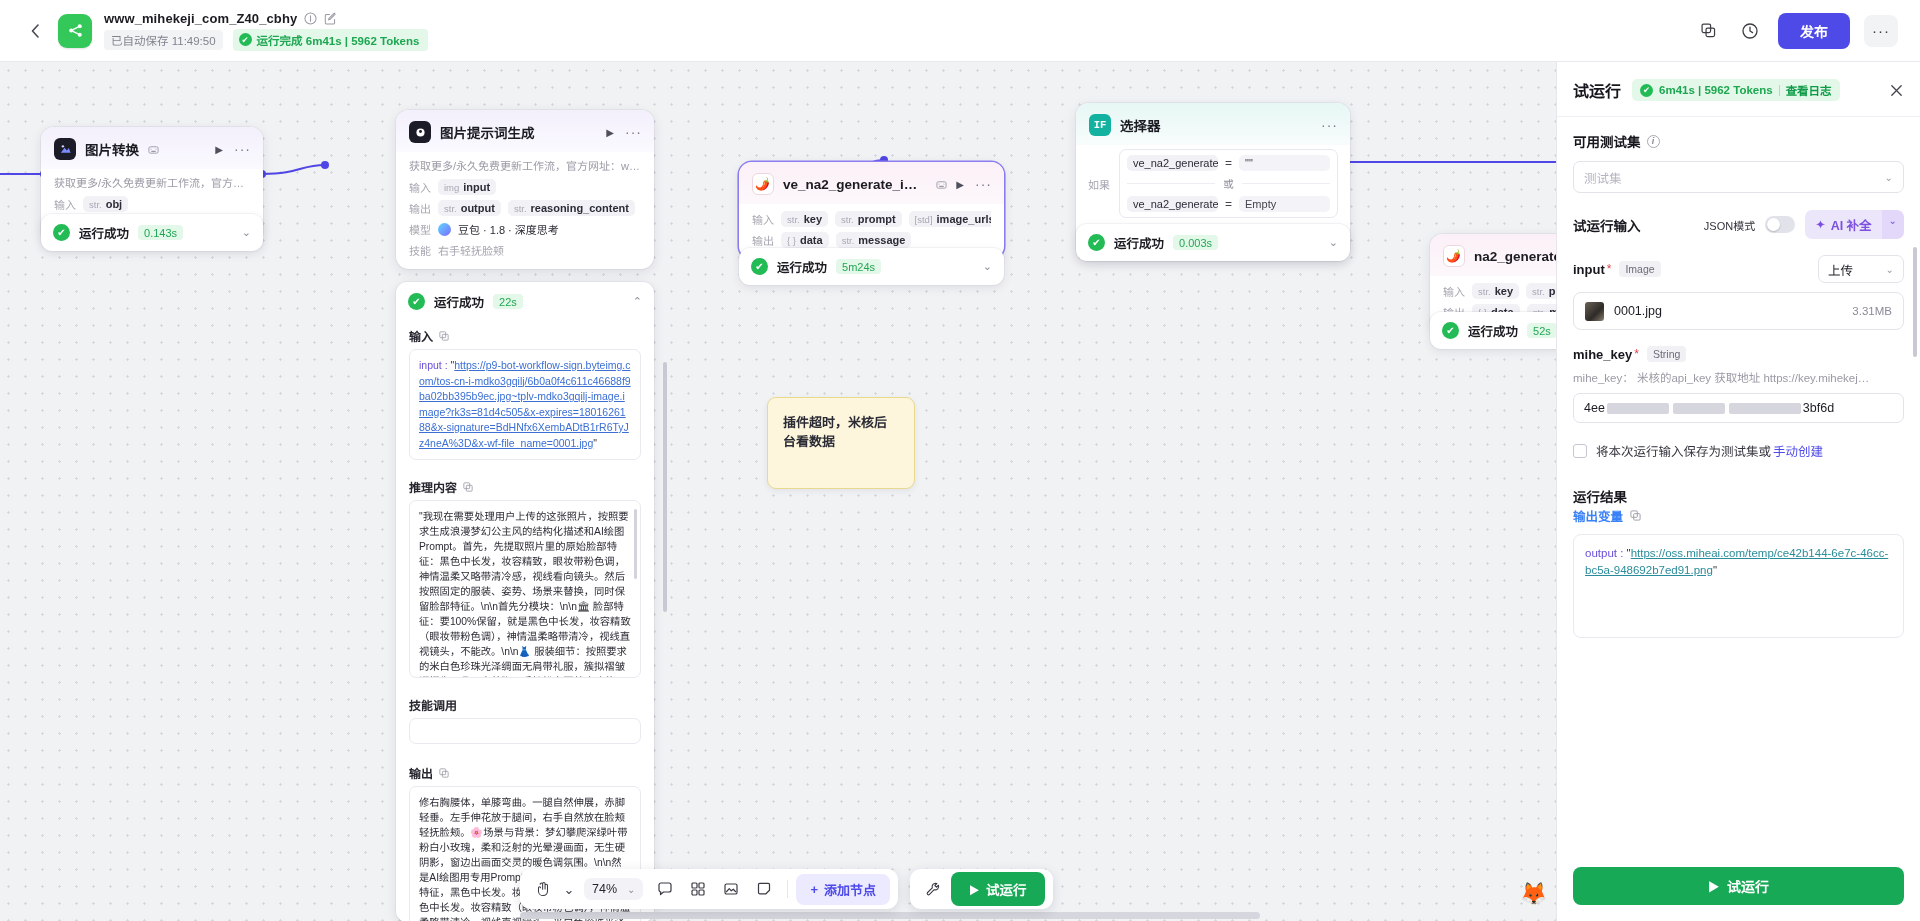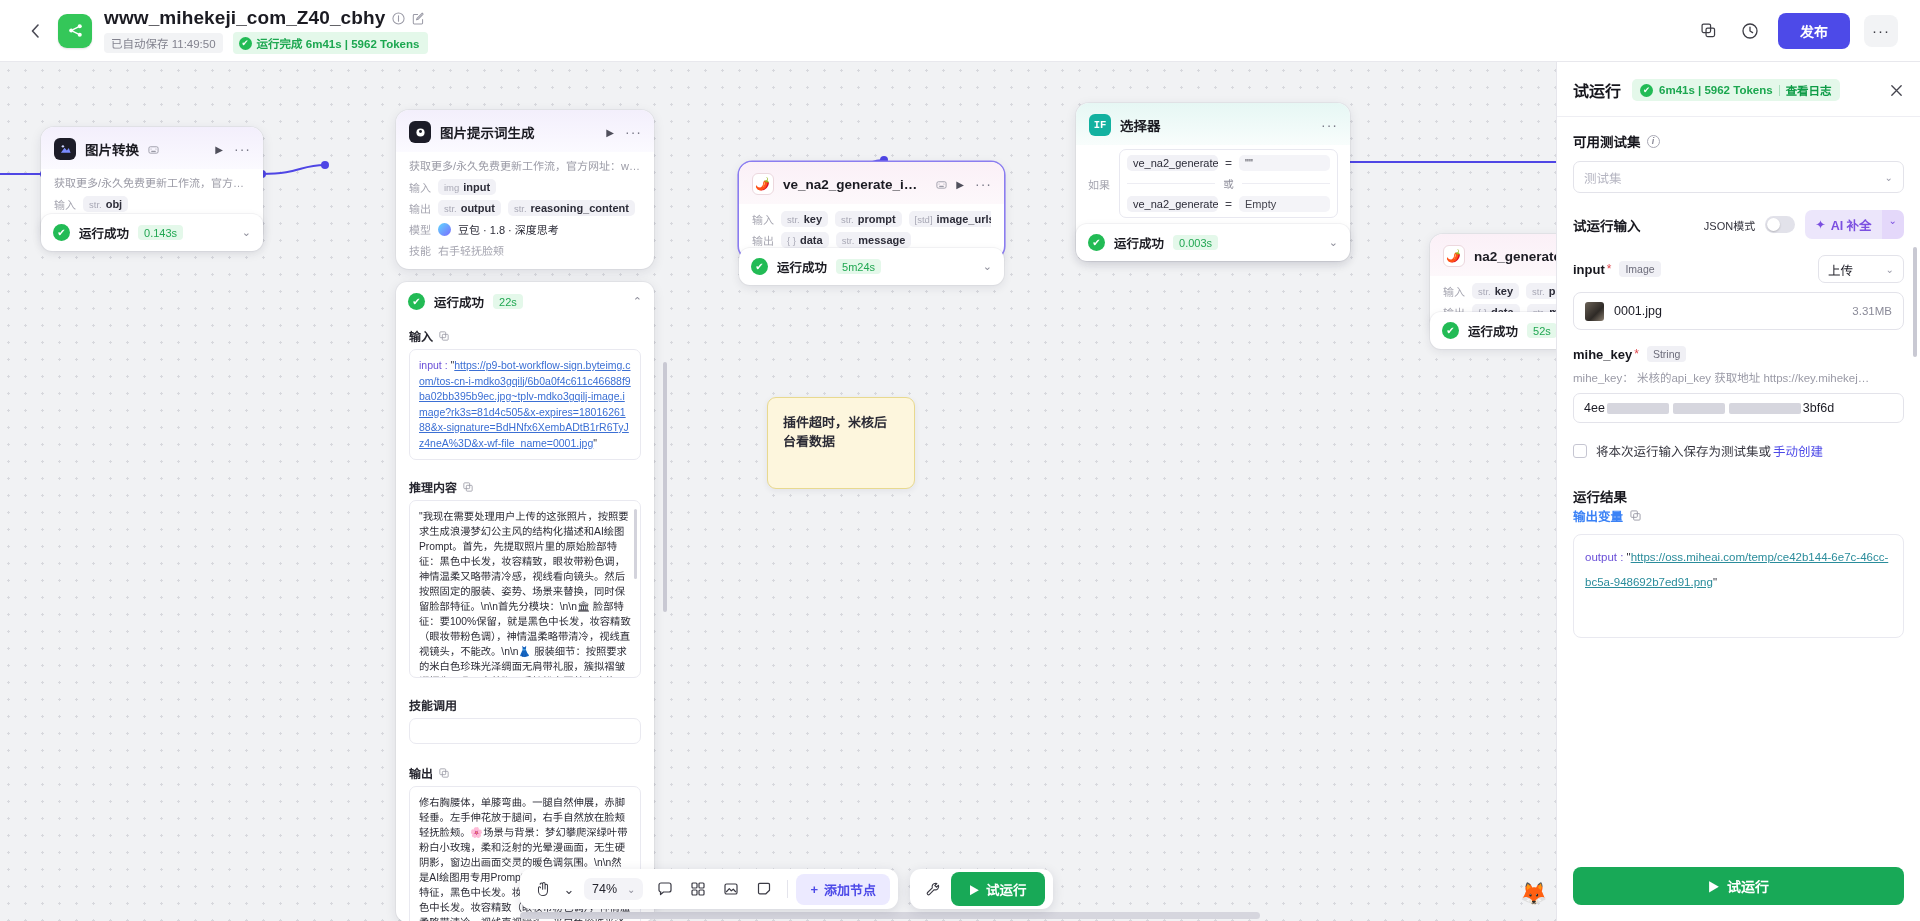--- a/index.html
+++ b/index.html
@@ -22,21 +22,21 @@
     width:26px; height:26px; display:flex; align-items:center; justify-content:center;
     color:#555; font-size:17px; cursor:pointer; margin-right:10px;
   }
   .app-logo {
     width:34px; height:34px; border-radius:9px; background:#34c759;
     display:flex; align-items:center; justify-content:center; margin-right:12px;
     box-shadow:0 1px 2px rgba(0,0,0,.12);
   }
   .title-block { display:flex; flex-direction:column; gap:3px; }
   .title-row { display:flex; align-items:center; gap:7px; }
-  .wf-title { font-size:19px; font-weight:700; color:#1b1b22; letter-spacing:.1px; }
+  .wf-title { font-size:13px; font-weight:700; color:#1b1b22; letter-spacing:.1px; }
   .ico-mini { color:#8a8a96; font-size:13px; display:inline-flex; cursor:pointer; }
   .meta-row { display:flex; align-items:center; gap:10px; }
   .autosave {
     background:#f2f3f5; color:#82828e; font-size:11.5px; padding:2px 7px; border-radius:4px;
     display:flex; align-items:center; gap:5px;
   }
   .runbadge {
     background:#e4f8ea; color:#1ca750; font-size:11.5px; padding:3px 9px 3px 6px;
     border-radius:4px; display:flex; align-items:center; gap:5px; font-weight:600;
   }
@@ -228,21 +228,21 @@
     display:flex; align-items:center; padding:0 10px; font-size:12.5px; color:#1c1c25; overflow:hidden;
   }
   .redact { display:inline-block; height:11px; background:#d6d6de; border-radius:2px; margin:0 2px; }
   .chk-row { margin-top:18px; display:flex; align-items:center; gap:9px; font-size:12.5px; color:#33333d; }
   .chkbox { width:14px;height:14px;border:1px solid #c6c6d2;border-radius:3px;flex:none;cursor:pointer; }
   .lnk { color:#4d4ae8; cursor:pointer; }
   .result-head { margin-top:26px; font-size:13.5px; font-weight:700; color:#16161d; }
   .outvar-title { font-size:12.5px; font-weight:700; color:#3b82f6; display:flex; align-items:center; gap:7px; }
   .out-box {
     margin-top:9px; border:1px solid #e9e9f0; border-radius:8px; padding:10px 11px;
-    font-size:11.5px; line-height:25px; color:#33333d; min-height:104px; word-break:break-all;
+    font-size:11.5px; line-height:17px; color:#33333d; min-height:104px; word-break:break-all;
   }
   .out-box .k { color:#6a4fd8; }
   .out-box a { color:#2a8c9b; text-decoration:underline; word-break:break-all; }
   .rp-scroll { position:absolute; right:3px; top:130px; width:4px; height:110px; border-radius:3px; background:#c9c9d3; }
   .rp-foot { padding:12px 16px 16px; }
   .rp-run {
     width:100%; height:38px; background:#18a957; color:#fff; border:none; border-radius:8px;
     font-size:14px; font-weight:700; display:flex; align-items:center; justify-content:center; gap:8px; cursor:pointer;
   }
   .float-emoji { position:absolute; right:372px; bottom:14px; font-size:22px; }

